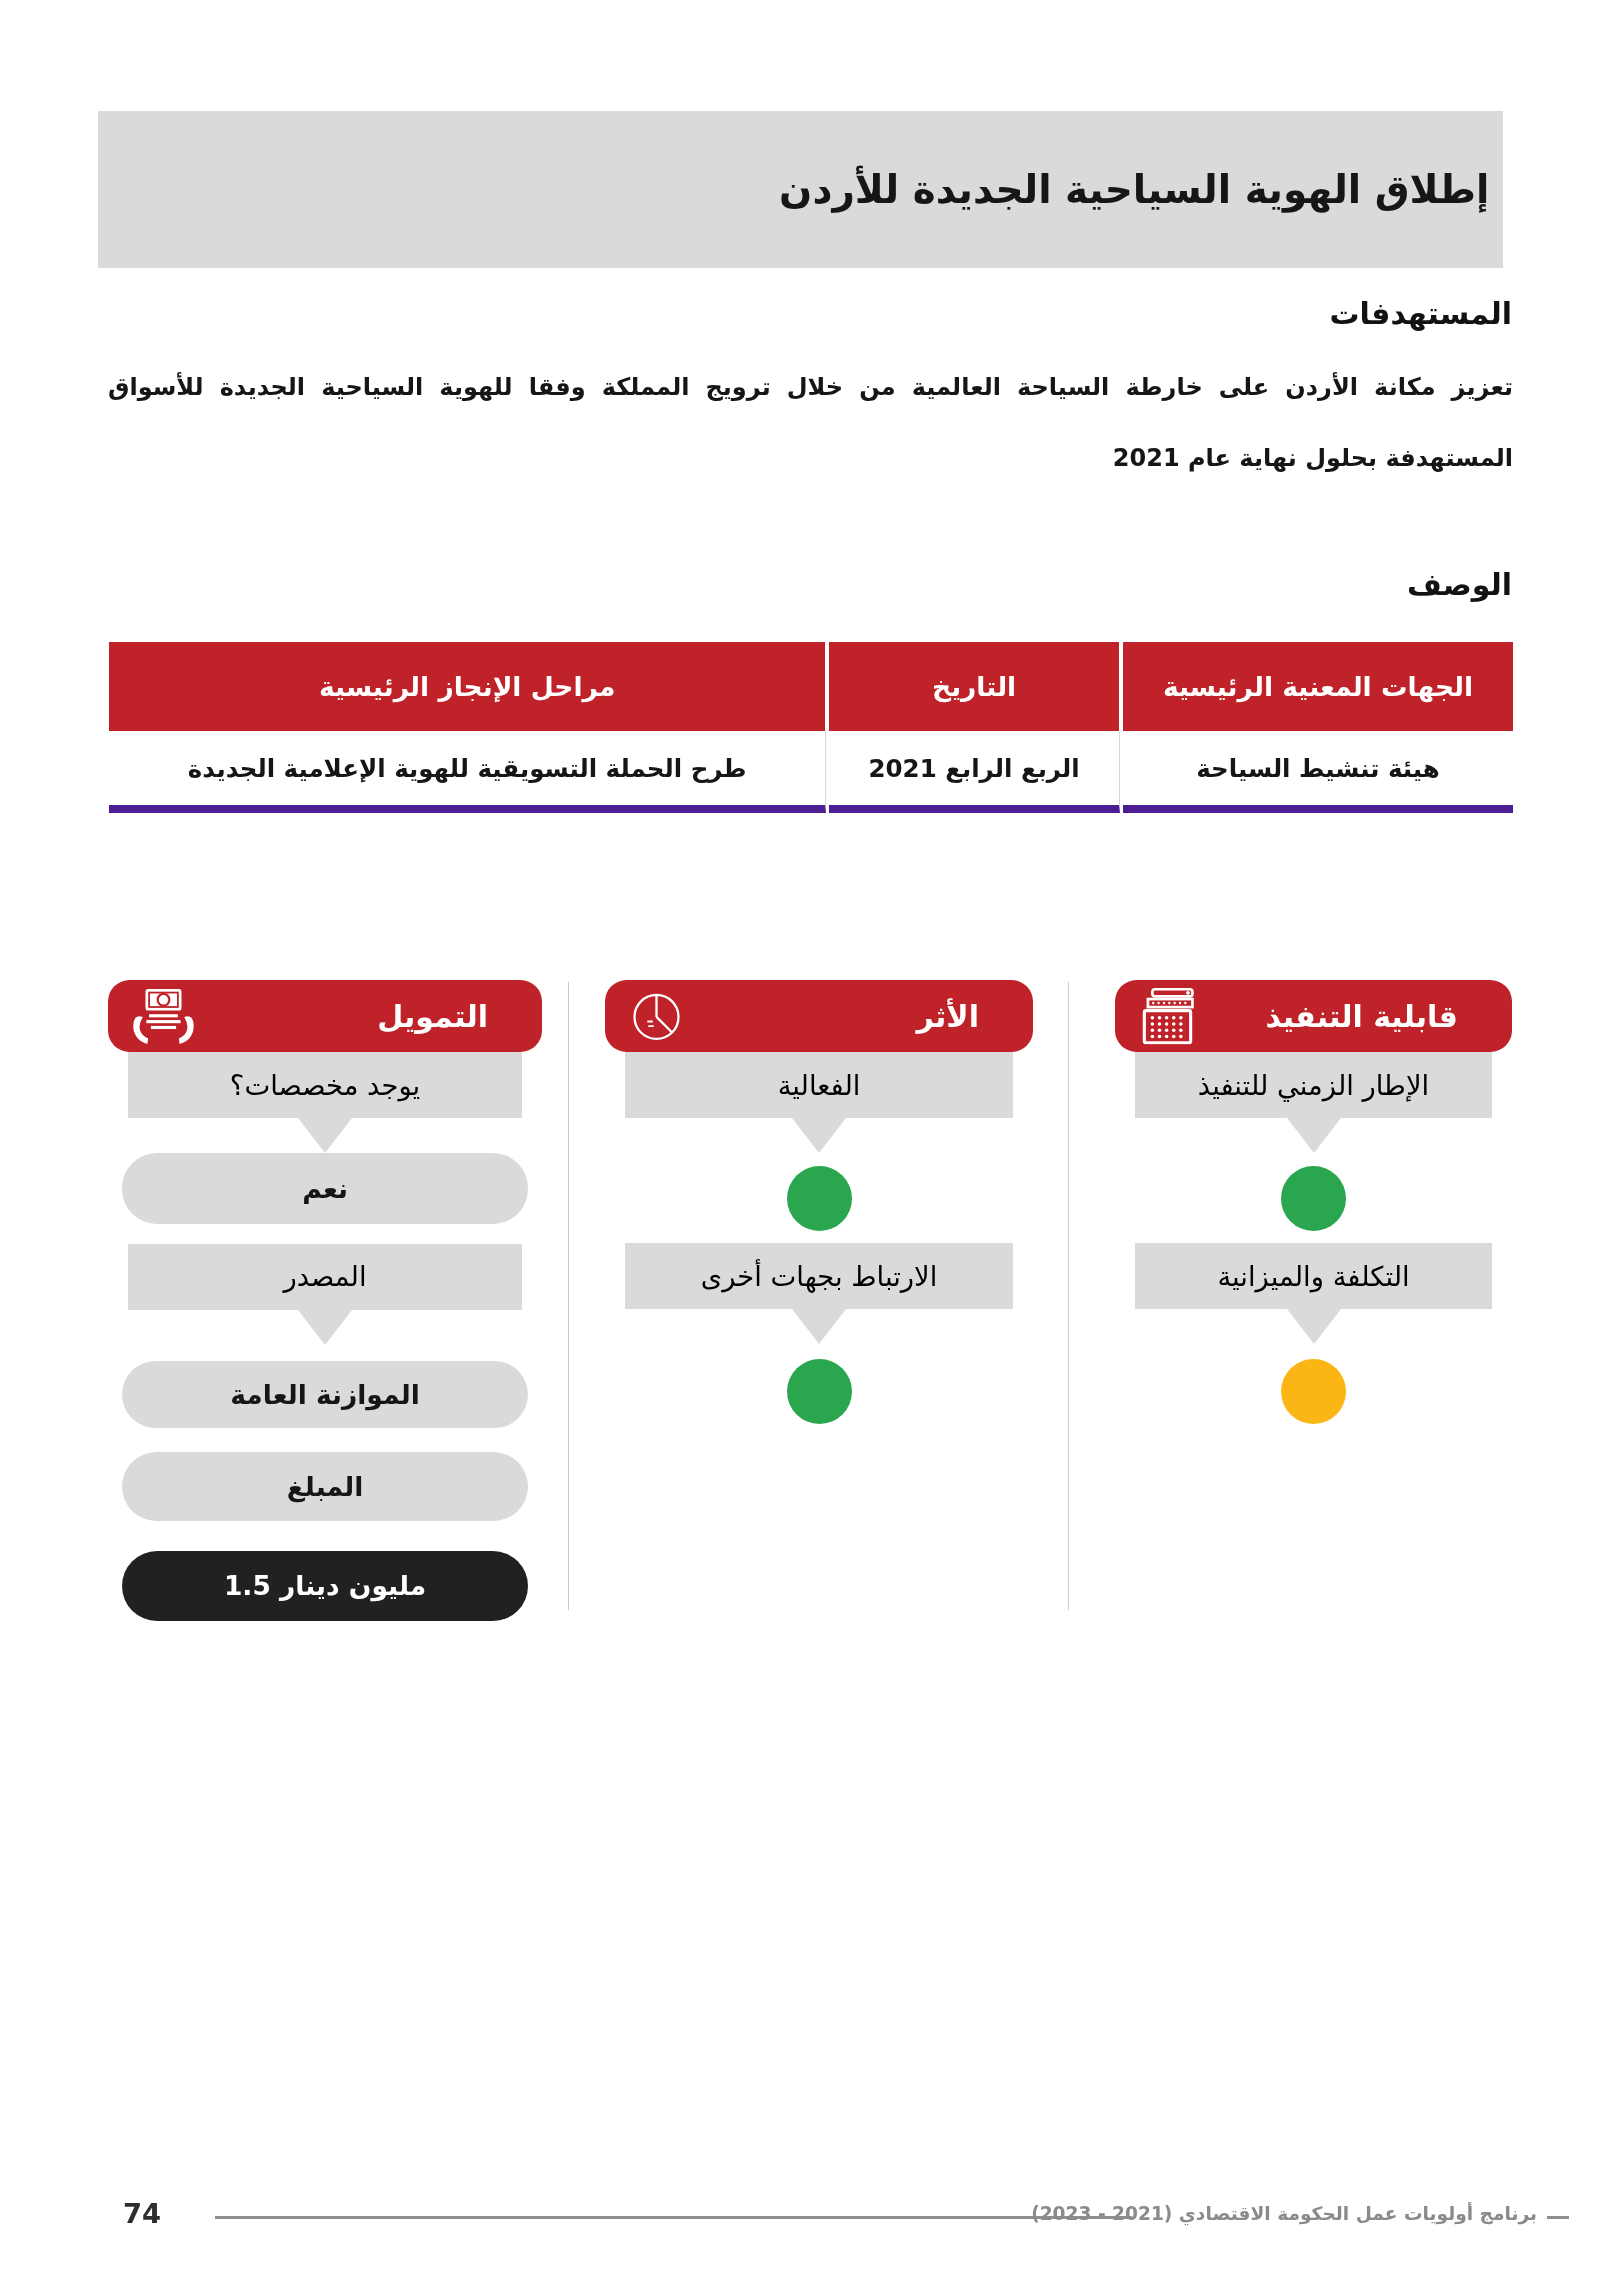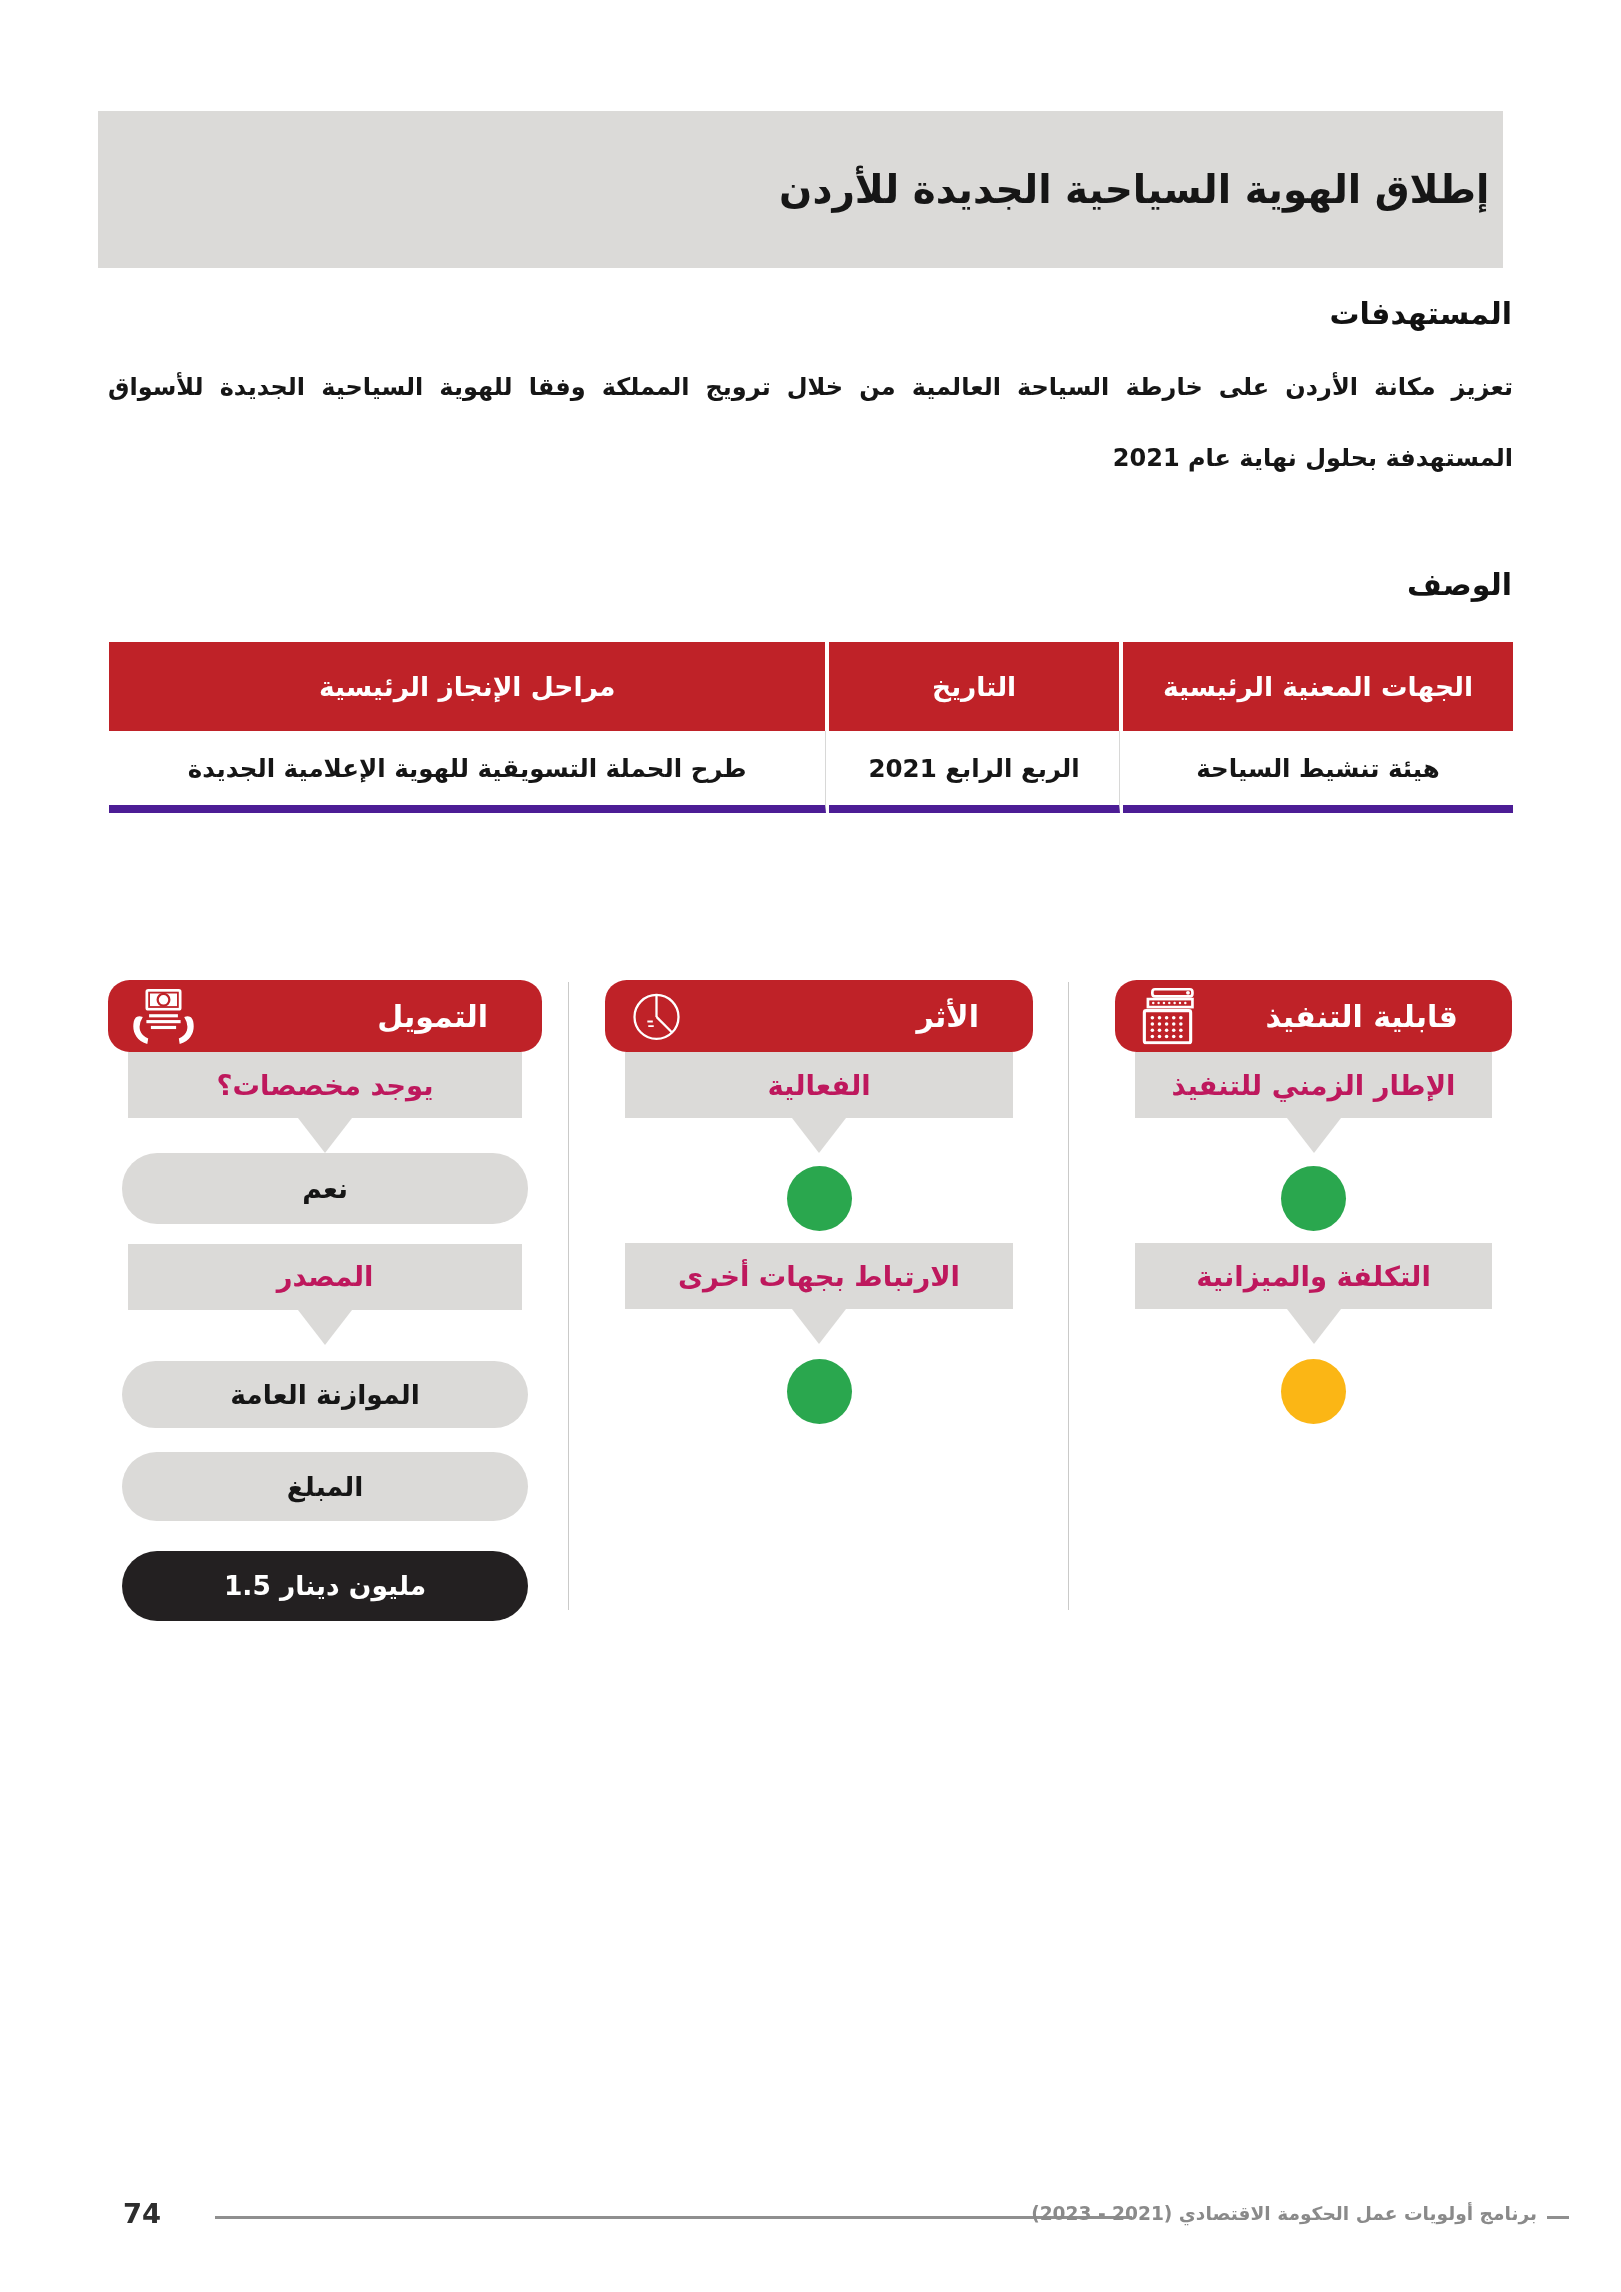--- a/index.html
+++ b/index.html
@@ -43,21 +43,21 @@
   #col-funding{left:108px;width:434px;}
   #col-impact{left:605px;width:428px;}
   #col-feasibility{left:1115px;width:397px;}
 
   .pill-header{position:relative;height:72px;border-radius:21.6px;background:var(--red);}
   .pill-header .plabel{position:absolute;right:54px;top:0;height:100%;display:flex;align-items:center;
                        color:#fff;font-size:30px;font-weight:bold;direction:rtl;white-space:nowrap;}
   .pill-header svg{position:absolute;left:23.5px;top:50%;transform:translateY(-50%);}
 
   .callout{margin:0 20px;height:66px;background:var(--gray_box);display:flex;align-items:center;
-           justify-content:center;font-size:27.4px;font-weight:bold;color:#be185d;direction:rtl;}
+           justify-content:center;font-size:27.4px;font-weight:normal;color:#000000;direction:rtl;}
   .pointer{width:0;height:0;border-left:27.4px solid transparent;border-right:27.4px solid transparent;
            border-top:35px solid var(--gray_box);margin:0 auto;}
 
   .dot{width:65px;height:65px;border-radius:50%;margin:12.7px auto 0;}
   [data-status="green"]{background:var(--green);}
   [data-status="yellow"]{background:var(--yellow);}
   .dot.second{margin-top:14.7px;}
 
   .gpill{margin:0 13.7px;height:69px;background:var(--gray_box);border-radius:35px;display:flex;
          align-items:center;justify-content:center;font-size:26.5px;font-weight:bold;color:#161616;direction:rtl;}

